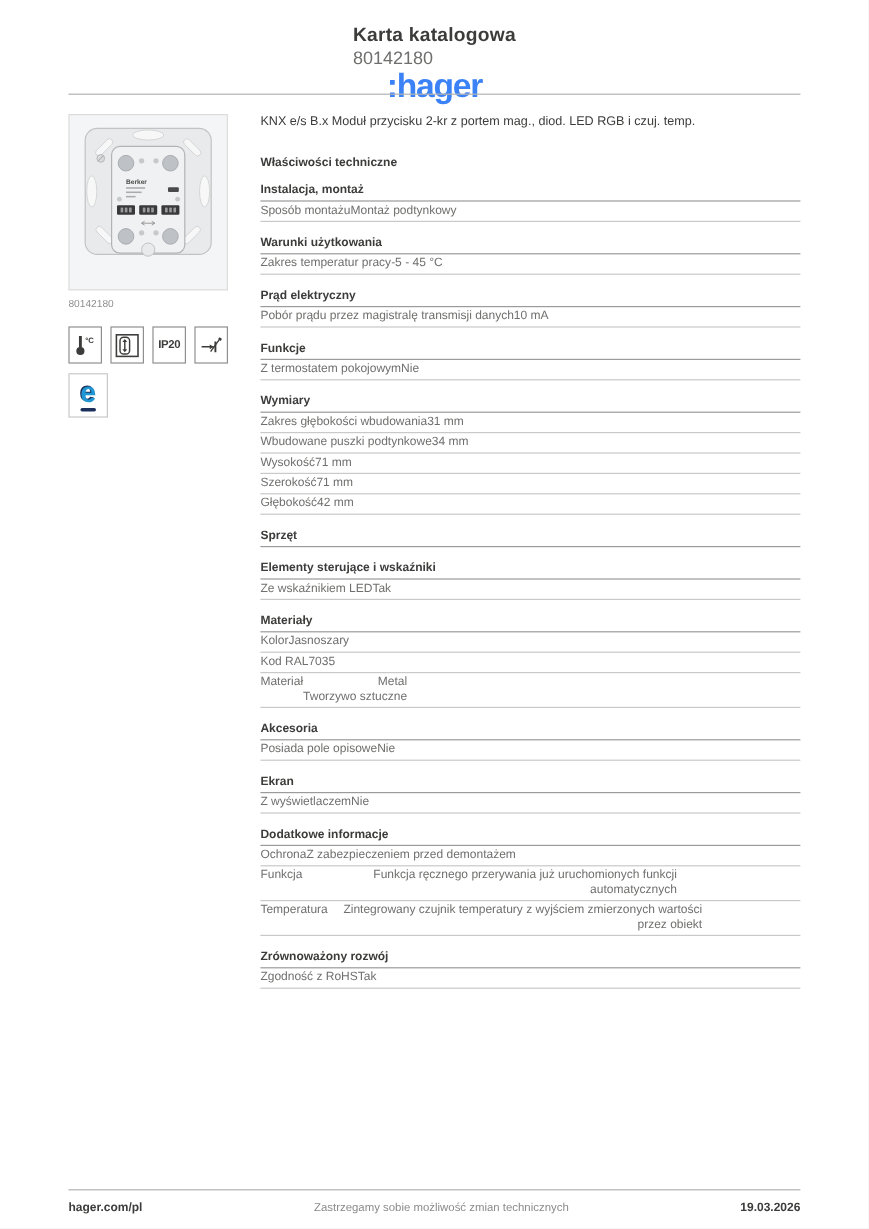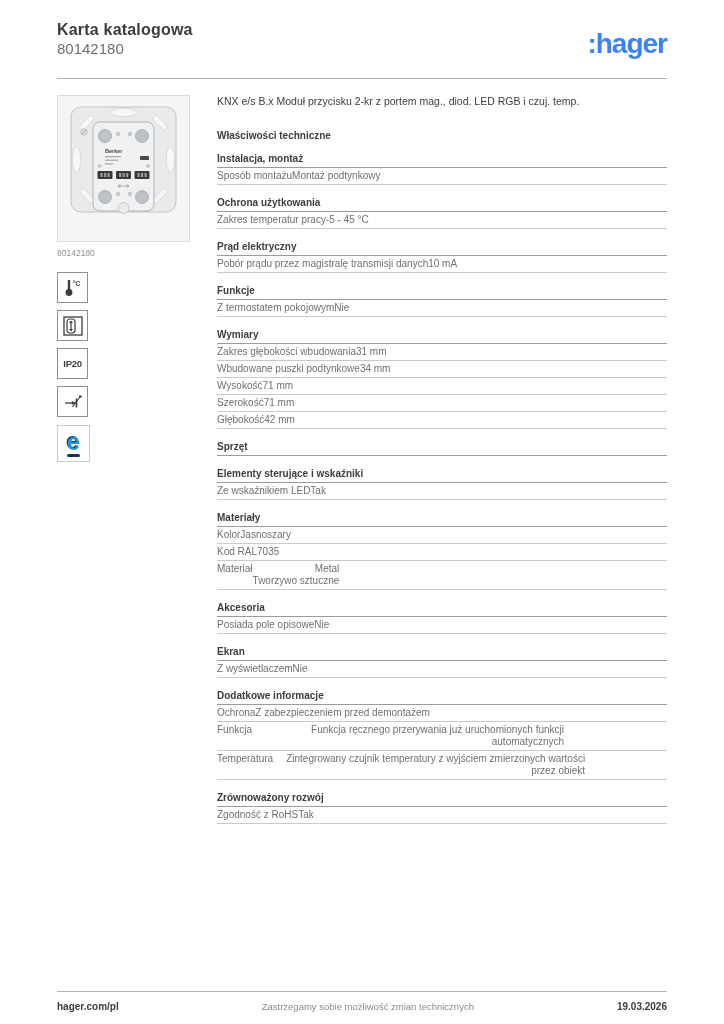--- a/index.html
+++ b/index.html
@@ -3,37 +3,37 @@
 <meta charset="utf-8">
 <style>
   * { margin:0; padding:0; box-sizing:border-box; }
   html,body { background:#e8e8e8; }
   body { font-family:"Liberation Sans", sans-serif; }
   .page {
     position:relative; width:724px; height:1024px; background:#ffffff;
     margin:0 auto; overflow:hidden;
   }
   
-  .header { position:absolute; top:20px; left:57px; right:57px; display:flex; justify-content:space-between; align-items:flex-end; }
+  .header { position:absolute; top:20px; left:57px; right:57px; display:flex; justify-content:space-between; align-items:center;flex-direction:column; }
   .doc-title { font-size:16px; font-weight:bold; color:#3c3c3b; line-height:19px; letter-spacing:0.2px; }
   .doc-number { font-size:15px; color:#6f6f6e; line-height:19px; }
   .logo { font-size:28px; font-weight:bold; color:#3b82f6; letter-spacing:-1px; line-height:28px; margin-top:0; }
   .header-rule { position:absolute; top:78px; left:57px; right:57px; border-top:1px solid #b2b2b2; }
 
   
   .main { position:absolute; top:95px; left:57px; right:57px; display:flex; }
   .left-col { width:133px; flex:0 0 133px; }
   .right-col { flex:1; margin-left:27px; }
 
   
   .photo-box { width:133px; height:147px; border:1px solid #dcdcdc; background:#f4f5f6; }
   .photo-caption { margin-top:6px; font-size:8.5px; color:#8f8f8f; }
 
   
-  .icon-row { margin-top:14px; display:flex; gap:7px;flex-direction:column; }
+  .icon-row { margin-top:14px; display:flex; gap:7px; }
   .pictogram { width:31px; height:31px; border:1px solid #8f8f8f; background:#fff; display:flex; align-items:center; justify-content:center; }
   .pictogram.ip { font-size:9.5px; font-weight:bold; color:#3c3c3b; letter-spacing:-0.3px; }
   .easy-box { margin-top:8px; width:33px; height:37px; border:1px solid #c9c9c9; background:#fff; display:flex; flex-direction:column; align-items:center; justify-content:center; }
   .easy-e { font-size:24px; font-weight:bold; color:#2196d4; line-height:22px; text-shadow:-1px -1px 0 #1a2f5a; }
   .easy-bar { width:13px; height:3px; border-radius:1.5px; background:#1a2f5a; margin-top:1px; }
 
   
   .product-title { font-size:10.5px; font-weight:normal; color:#3c3c3b; line-height:13px; }
   .tech-title { margin-top:22px; font-size:10px; font-weight:bold; color:#3c3c3b; }
   .sections { margin-top:6px; }
@@ -165,21 +165,21 @@
       <div class="tech-title">Właściwości techniczne</div>
       <div class="sections" id="sections">
           <div>
             <div class="section-header">Instalacja, montaż</div>
             <div class="spec-row">
               <div class="spec-label">Sposób montażu</div>
               <div class="spec-value">Montaż podtynkowy</div>
             </div>
           </div>
           <div>
-            <div class="section-header">Ochrona użytkowania</div>
+            <div class="section-header">Warunki użytkowania</div>
             <div class="spec-row">
               <div class="spec-label">Zakres temperatur pracy</div>
               <div class="spec-value">-5 - 45 °C</div>
             </div>
           </div>
           <div>
             <div class="section-header">Prąd elektryczny</div>
             <div class="spec-row">
               <div class="spec-label">Pobór prądu przez magistralę transmisji danych</div>
               <div class="spec-value">10 mA</div>

